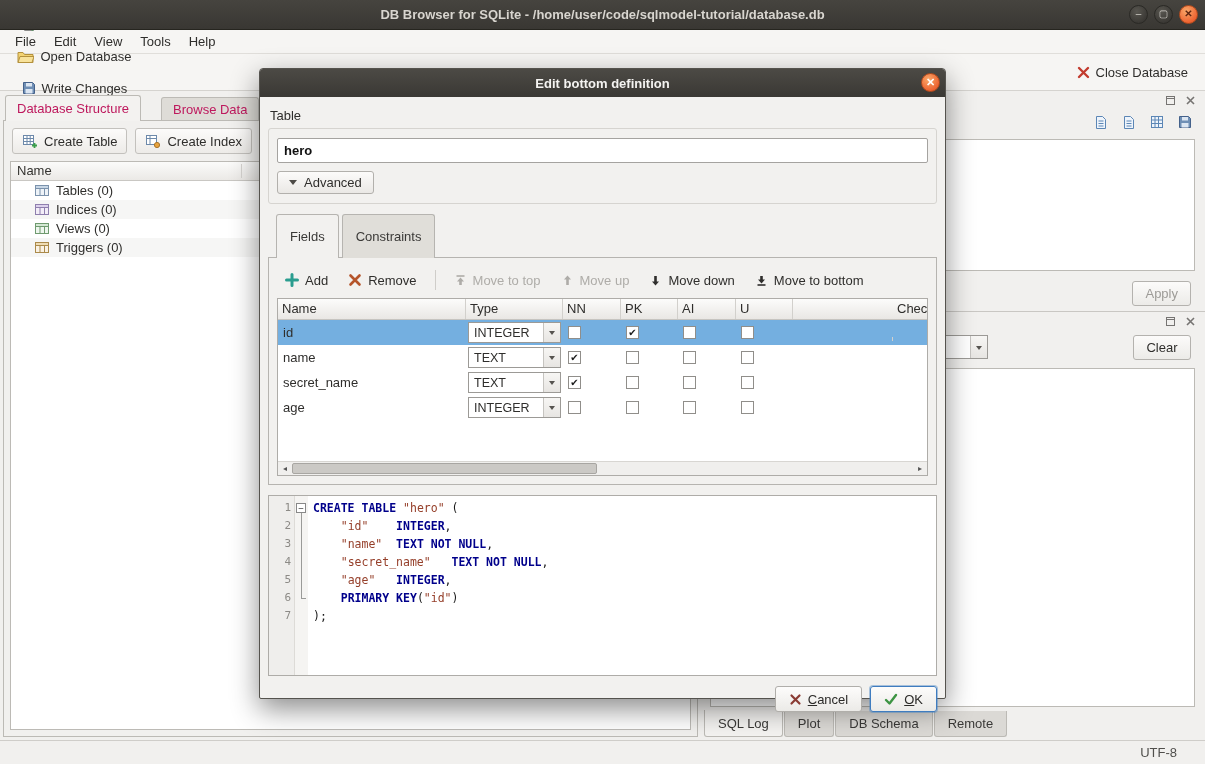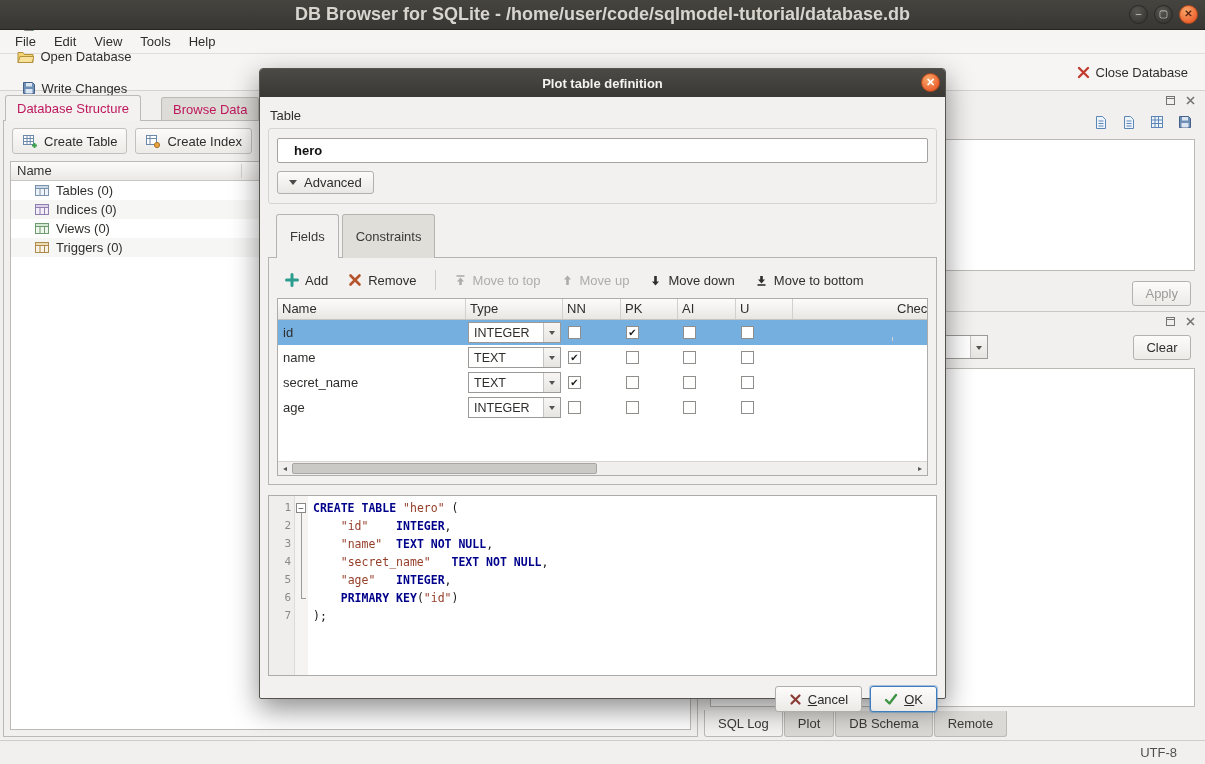--- a/index.html
+++ b/index.html
@@ -7,21 +7,21 @@
   body {
     width:1205px; height:764px; overflow:hidden; position:relative;
     font-family:"Liberation Sans", sans-serif; font-size:13px; color:#2f2e2c;
     background:#f1f0ee;
   }
   .app { width:100%; height:100%; display:flex; flex-direction:column; }
 
   
   .titlebar { height:30px; flex:none; background:linear-gradient(#46443f,#393733); border-bottom:1px solid #26251f;
     display:flex; align-items:center; justify-content:center; position:relative; }
-  .titlebar-text { color:#d8d5cf; font-weight:bold; font-size:18px; }
+  .titlebar-text { color:#d8d5cf; font-weight:bold; font-size:13px; }
   .win-controls { position:absolute; right:7px; top:5px; display:flex; gap:6px; }
   .win-btn { width:19px; height:19px; border-radius:50%; background:radial-gradient(circle at 40% 32%, #585650, #3b3935 72%);
     border:1px solid #2a2925; color:#cfccc6; font-size:10px; line-height:16px; text-align:center; }
   .win-btn.close { background:radial-gradient(circle at 38% 30%, #f9a96a, #ec5f2e 75%); border-color:#b44c1e; color:#5d2410; font-weight:bold; }
 
   
   .menubar { height:24px; flex:none; background:#f6f5f3; display:flex; align-items:center; padding-left:6px; border-bottom:1px solid #e0deda; }
   .menu-item { padding:2px 9px; }
   .toolbar { height:37px; flex:none; background:#f6f5f3; border-bottom:1px solid #d5d3cf; display:flex; align-items:center; padding:0 8px; }
   .tool-group { display:flex; align-items:center; gap:4px;flex-direction:column; }
@@ -82,21 +82,21 @@
     box-shadow:0 10px 28px rgba(0,0,0,.45); display:flex; flex-direction:column; }
   .dlg-titlebar { height:28px; flex:none; background:linear-gradient(#4c4a45,#3a3834); border-radius:3px 3px 0 0;
     display:flex; align-items:center; justify-content:center; position:relative; }
   .dlg-title { color:#f4f3f1; font-weight:bold; }
   .dlg-close { position:absolute; right:5px; top:4px; width:19px; height:19px; border-radius:50%;
     background:radial-gradient(circle at 38% 32%, #f9a96a, #ec5f2e 75%); border:1px solid #b44c1e;
     color:#fff; font-size:11px; line-height:17px; text-align:center; font-weight:bold; }
   .dlg-body { flex:1; padding:8px 8px 10px; display:flex; flex-direction:column; min-height:0; }
   .sect-label { margin:3px 0 5px 2px; color:#2e2d2b; }
   .table-group { border:1px solid #d6d4d0; border-radius:3px; padding:9px 8px; margin-bottom:9px; flex:none; }
-  .name-input { display:block; width:100%; height:25px; border:1px solid #a5a3a0; border-radius:2px; padding:0 16px;
+  .name-input { display:block; width:100%; height:25px; border:1px solid #a5a3a0; border-radius:2px; padding:0 6px;
     font:700 13px "Liberation Sans", sans-serif; color:#111; background:#fff; }
   .advanced-btn { margin-top:8px; display:inline-flex; align-items:center; gap:7px; height:23px; padding:0 11px;
     border:1px solid #b2b0ac; border-radius:3px; background:linear-gradient(#fcfbfa,#eae8e5); }
   .tri-down { width:0; height:0; border:4px solid transparent; border-top:5px solid #4c4a46; margin-top:4px; }
 
   .dlg-tabbar { display:flex; padding-left:8px; position:relative; z-index:2; flex:none; }
   .dlg-tab { padding:14px 13px; background:#e0ded9; border:1px solid #b6b4b0; border-bottom:none; border-radius:3px 3px 0 0;
     margin-right:3px; position:relative; top:1px; color:#3a3937; }
   .dlg-tab.active { background:#f2f1ef; }
   .dlg-pane { border:1px solid #b6b4b0; padding:8px; background:#f2f1ef; flex:none; }
@@ -384,21 +384,21 @@
     </div>
   </div>
 
   <div class="statusbar">
     <span>UTF-8</span>
   </div>
 </div>
 
 <div class="dialog">
   <div class="dlg-titlebar">
-    <span class="dlg-title">Plot table definition</span>
+    <span class="dlg-title">Edit bottom definition</span>
     <div class="dlg-close">✕</div>
   </div>
   <div class="dlg-body">
     <div class="sect-label">Table</div>
     <div class="table-group">
       <input class="name-input" value="hero" style="">
       <div class="advanced-btn">
         <span class="tri-down"></span>
         <span>Advanced</span>
       </div>

